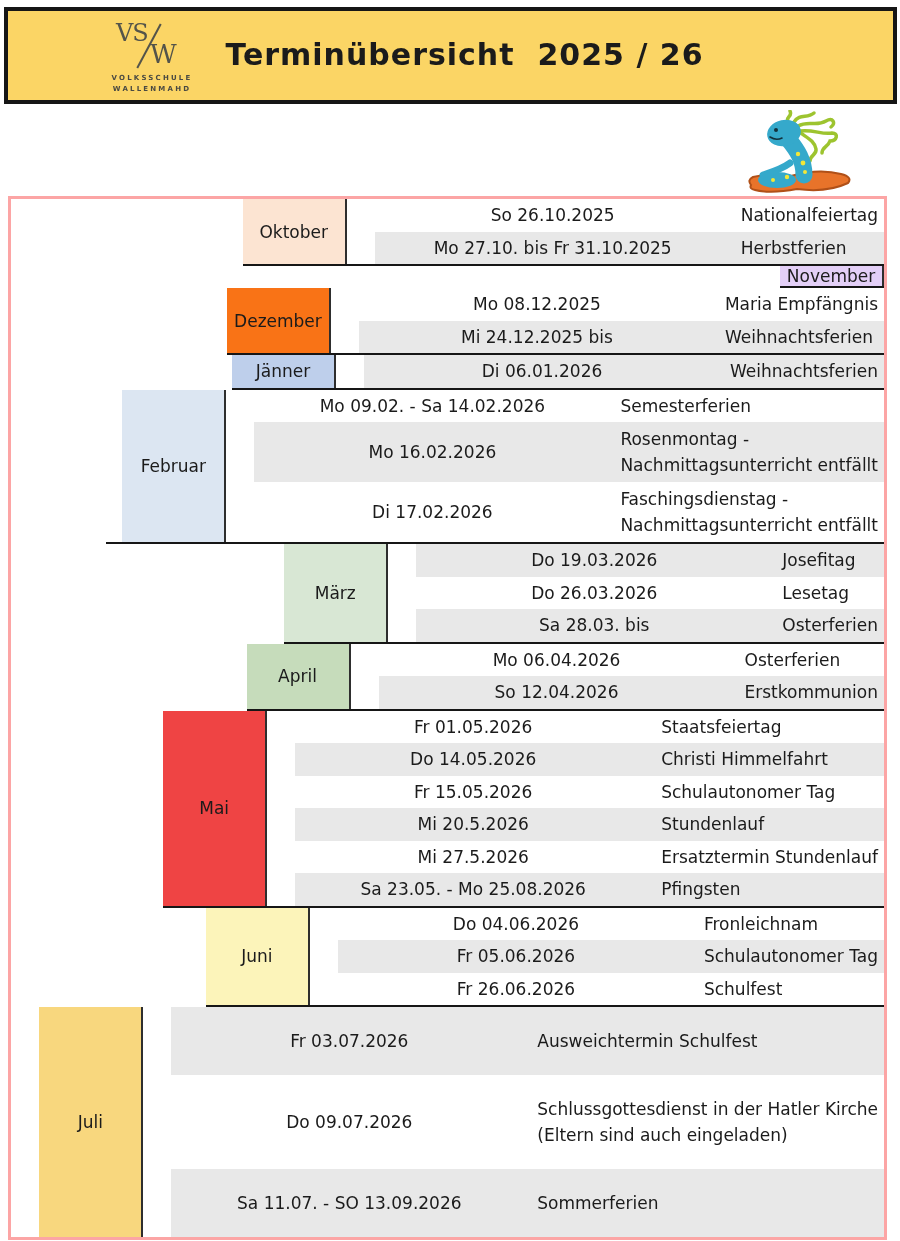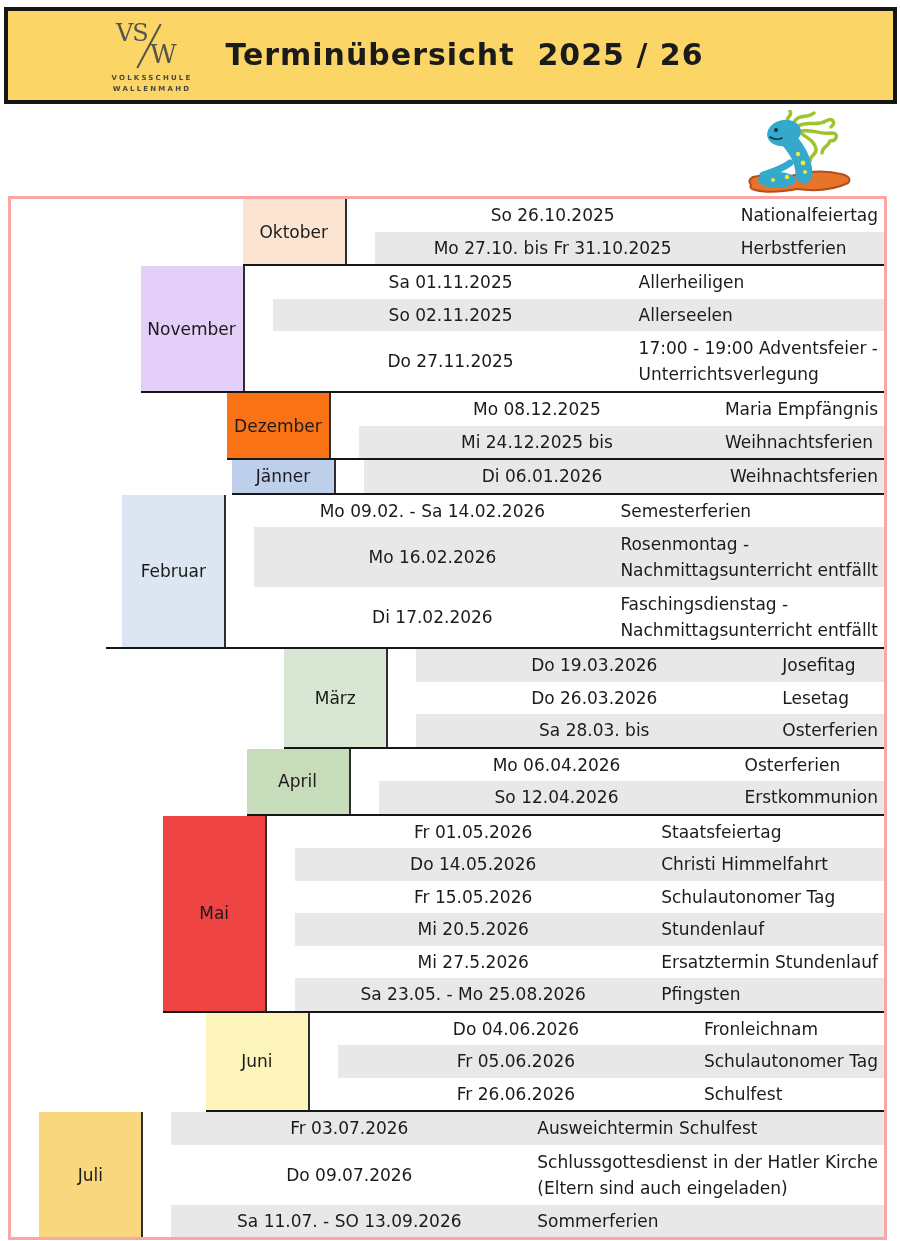--- a/index.html
+++ b/index.html
@@ -115,35 +115,20 @@
         <div class="row shaded">
           <div class="date">Mo 27.10. bis Fr 31.10.2025</div>
           <div class="event">Herbstferien</div>
         </div>
       </div>
     </div>
     <div class="section">
       <div class="month" style="background: rgb(227, 207, 247);">
         <span>November</span>
       </div>
-      <div class="rows">
-        <div class="row">
-          <div class="date">Sa 01.11.2025</div>
-          <div class="event">Allerheiligen</div>
-        </div>
-        <div class="row shaded">
-          <div class="date">So 02.11.2025</div>
-          <div class="event">Allerseelen</div>
-        </div>
-        <div class="row two">
-          <div class="date">Do 27.11.2025</div>
-          <div class="event">17:00 - 19:00 Adventsfeier -
-Unterrichtsverlegung</div>
-        </div>
-      </div>
     </div>
     <div class="section">
       <div class="month" style="background: #f97316;">
         <span>Dezember</span>
       </div>
       <div class="rows">
         <div class="row">
           <div class="date">Mo 08.12.2025</div>
           <div class="event">Maria Empfängnis</div>
         </div>

